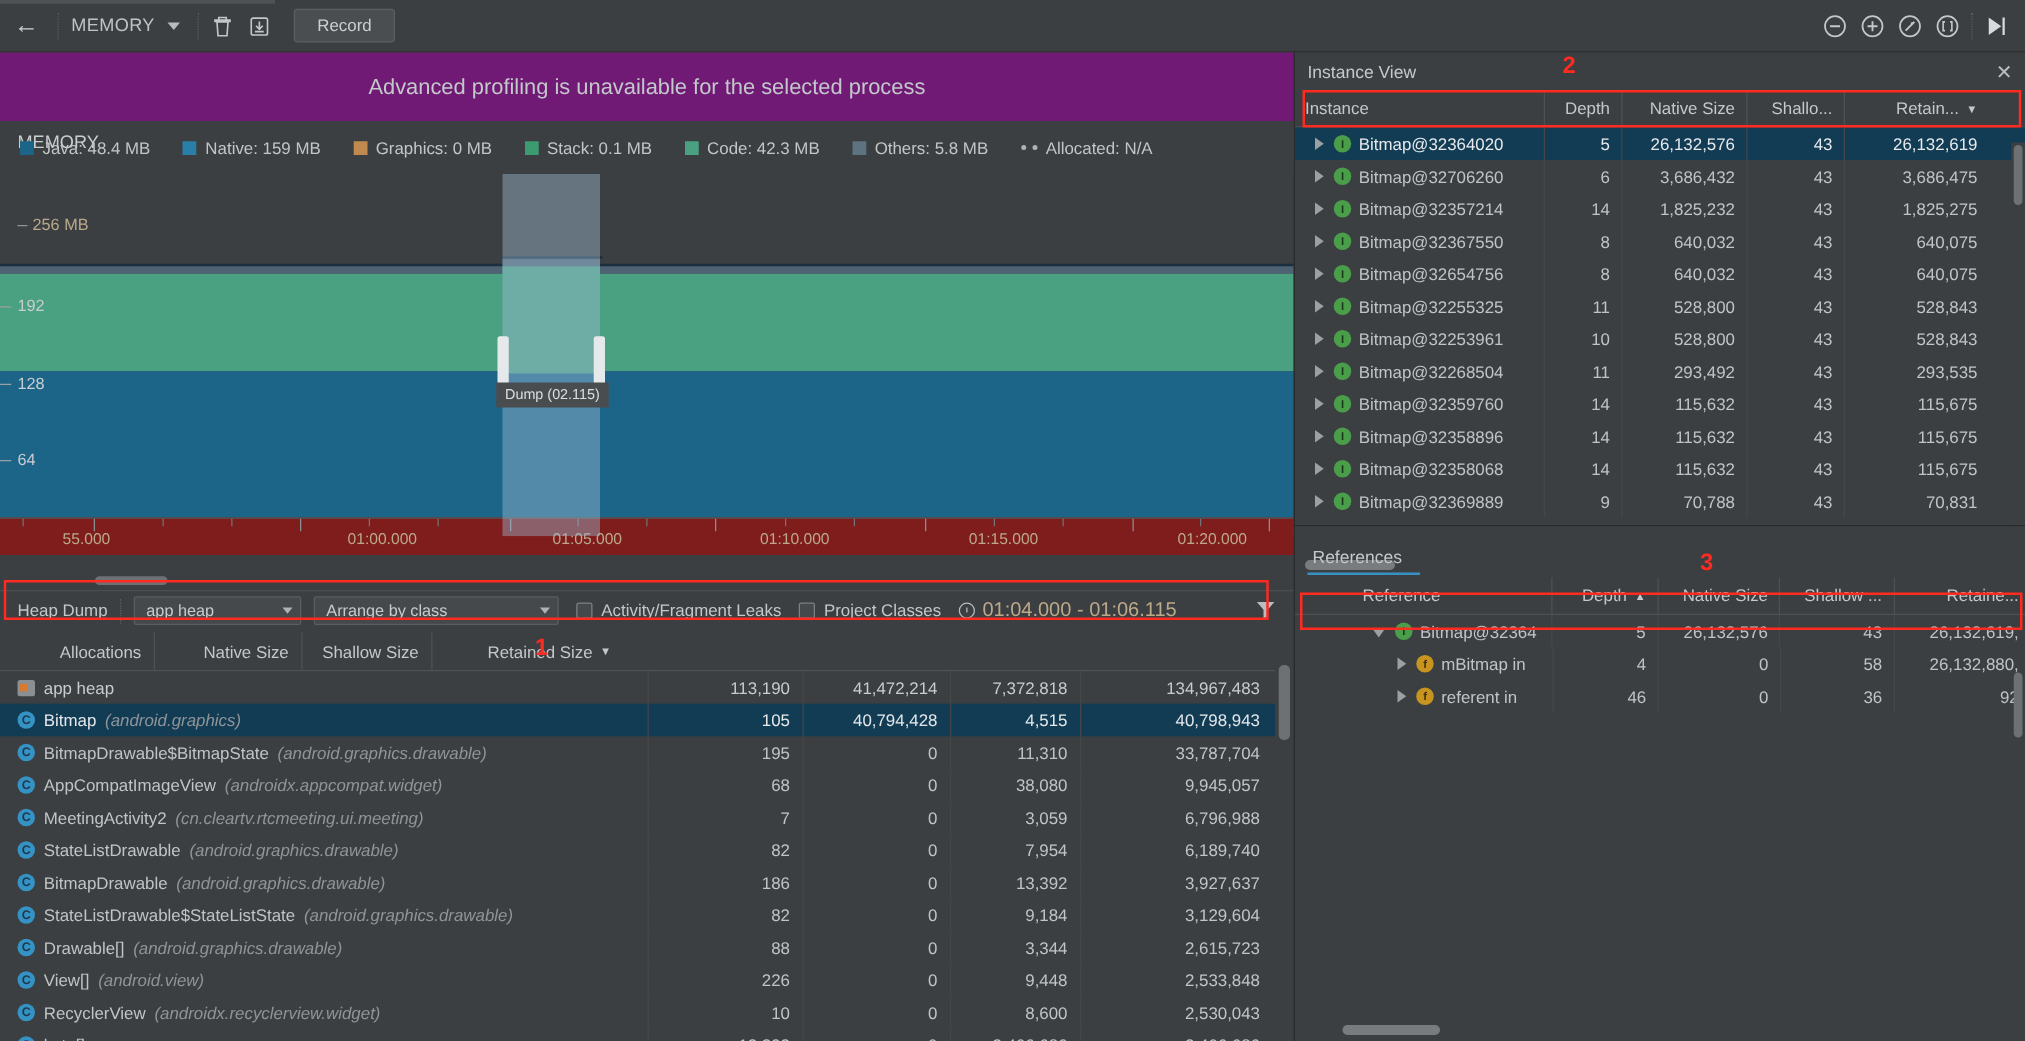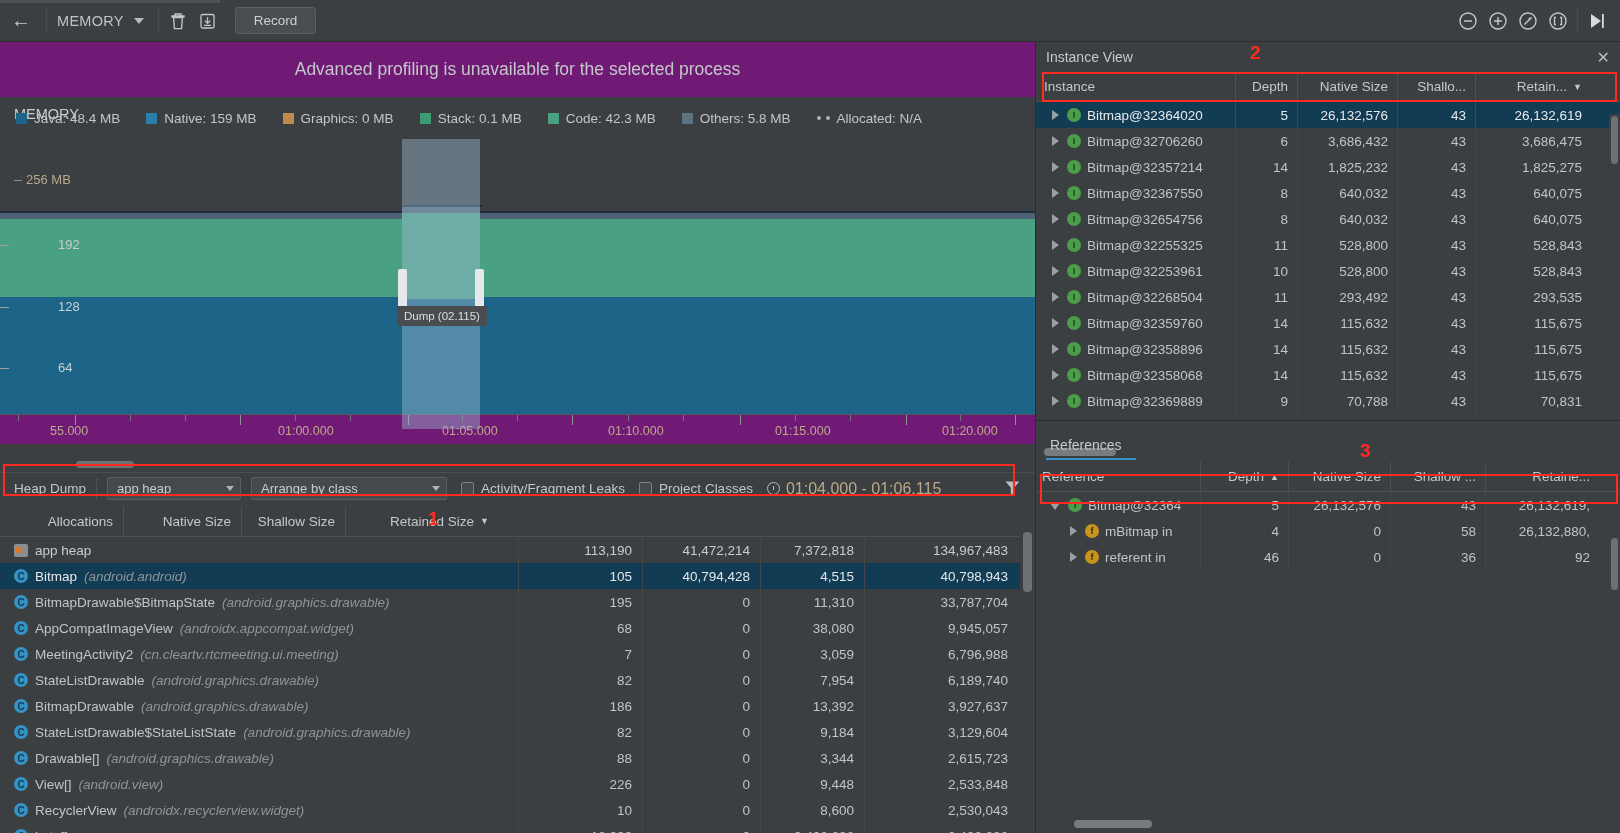--- a/index.html
+++ b/index.html
@@ -66,37 +66,37 @@
   .band-others { position:absolute; left:0; right:0; top:73px; height:7px; background:#4e6273; }
   .band-code  { position:absolute; left:0; right:0; top:80px; height:78px; background:#4aa181; }
   .band-java  { position:absolute; left:0; right:0; top:158px; height:126px; background:#1c6588; }
   .band-base  { position:absolute; left:0; right:0; bottom:0; height:6px; background:#2a8fc0; }
   .band-step  { position:absolute; left:402px; width:78px; top:68px; height:6px; background:#4e6273;}
   .band-code2 { position:absolute; left:402px; width:78px; top:74px; height:86px; background:#4aa181;}
   .band-java2 { position:absolute; left:402px; width:78px; top:160px; height:124px; background:#1c6588;}
   .lineacc { position:absolute; left:0; right:0; top:72px; height:2px; background:#1b2f3e; }
   .lineacc2 { position:absolute; left:402px; width:80px; top:66px; height:2px; background:#1b2f3e; }
 
-  .y-label { position: absolute; left: 14px; font-size: 13px; color: #c8cdd0; margin-left: 44px; }
+  .y-label { position: absolute; left: 14px; font-size: 13px; color: #c8cdd0; }
   .y-tick { position: absolute; left: 0; width: 9px; border-top: 1px solid #9aa0a3; }
 
   .selection {
     position: absolute; left: 402px; top: 0; width: 78px; height: 290px;
     background: rgba(160,190,215,0.42); z-index: 3;
   }
   .sel-handle { position: absolute; width: 9px; height: 48px; background: #e6e9eb; border-radius: 2px; top: 130px; }
   .sel-handle.l { left: -4px; }
   .sel-handle.r { right: -4px; }
   .dump-chip {
     position: absolute; left: 397px; top: 264px; background: #4a4d4f; color: #dcdfe1;
     font-size: 11.5px; padding: 4px 7px; z-index: 5; white-space: nowrap;
   }
 
   
-  .timeline { position: absolute; left: 0; top: 372px; width: 1035px; height: 30px; background: #701a75; border-top: 1px solid #55585a; }
+  .timeline { position: absolute; left: 0; top: 372px; width: 1035px; height: 30px; background: #7f1d1d; border-top: 1px solid #55585a; }
   .tl-tick { position: absolute; top: 0; width: 1px; height: 6px; background: #70757a; }
   .tl-tick.major { height: 10px; background: #8a9094; }
   .tl-lab { position: absolute; top: 9px; font-size: 12.5px; color: #bca98a; }
 
   
   .hscroll { position:absolute; left:0; top:417px; width:1035px; height:11px; background:#3c3f41;}
   .hscroll .thumb { position:absolute; left:76px; top:2px; width:58px; height:7px; background:#6d7174; border-radius:4px;}
 
   
   .hd-bar {
@@ -180,21 +180,21 @@
     font-size: 9px; font-weight: bold; display: flex; align-items: center; justify-content: center; margin-right: 6px; flex:none;}
 
   .inst-vscroll{position:absolute;right:0;top:72px;width:11px;height:330px;background:#3c3f41;}
   .inst-vscroll .thumb{position:absolute;left:2px;top:2px;width:7px;height:48px;background:#6d7174;border-radius:4px;}
   .inst-hscroll{position:absolute;left:8px;top:404px;width:570px;height:11px;}
   .inst-hscroll .thumb{position:absolute;left:0;top:2px;width:72px;height:8px;background:#787c7f;border-radius:4px;}
 
   .refs-tabbar { height: 30px; display: flex; align-items: flex-end; padding-left: 10px; }
   .refs-tab { font-size: 14px; color: #c5c9cc; padding: 0 14px 5px 4px; border-bottom: 2px solid #3592c4; }
 
-  .r-name { width: 165px; padding-left: 6px; display: flex; align-items: center; overflow: hidden; white-space: nowrap; }
+  .r-name { width: 165px; padding-left: 6px; display: flex; align-items: center; overflow: hidden; white-space: nowrap; margin-left: 48px; }
   .r-depth { width: 88px; text-align: right; padding-right: 9px; }
   .r-nat { width: 102px; text-align: right; padding-right: 9px; }
   .r-shal { width: 95px; text-align: right; padding-right: 9px; }
   .r-ret { width: 110px; text-align: center; padding-right: 6px; }
   .rtable-head { display:flex; height:30px; align-items:center; font-size:13.5px; color:#c4c8cb; border-bottom:1px solid #4e5153;}
   .rtable-head > div { border-right:1px solid #4e5153; height:30px; display:flex; align-items:center;}
   .rtable-head .r-depth,.rtable-head .r-nat,.rtable-head .r-shal,.rtable-head .r-ret{justify-content:flex-end;}
   .rtable-head .r-ret{border-right:none;}
   .rtable-row { display:flex; height:26px; align-items:center; font-size:13.5px; color:#c0c4c7;}
   .rtable-row > div { border-right:1px solid #44474a; height:26px; display:flex; align-items:center;}
@@ -420,21 +420,21 @@
             </div>
             <div class="c-alloc">113,190</div>
             <div class="c-nat">41,472,214</div>
             <div class="c-shal">7,372,818</div>
             <div class="c-ret">134,967,483</div>
           </div>
           <div class="ct-row sel">
             <div class="c-name indent1">
               <span class="cls-ico">C</span>
               <span>Bitmap</span>
-              <span class="pkg">(android.android)</span>
+              <span class="pkg">(android.graphics)</span>
             </div>
             <div class="c-alloc">105</div>
             <div class="c-nat">40,794,428</div>
             <div class="c-shal">4,515</div>
             <div class="c-ret">40,798,943</div>
           </div>
           <div class="ct-row">
             <div class="c-name indent1">
               <span class="cls-ico">C</span>
               <span>BitmapDrawable$BitmapState</span>

